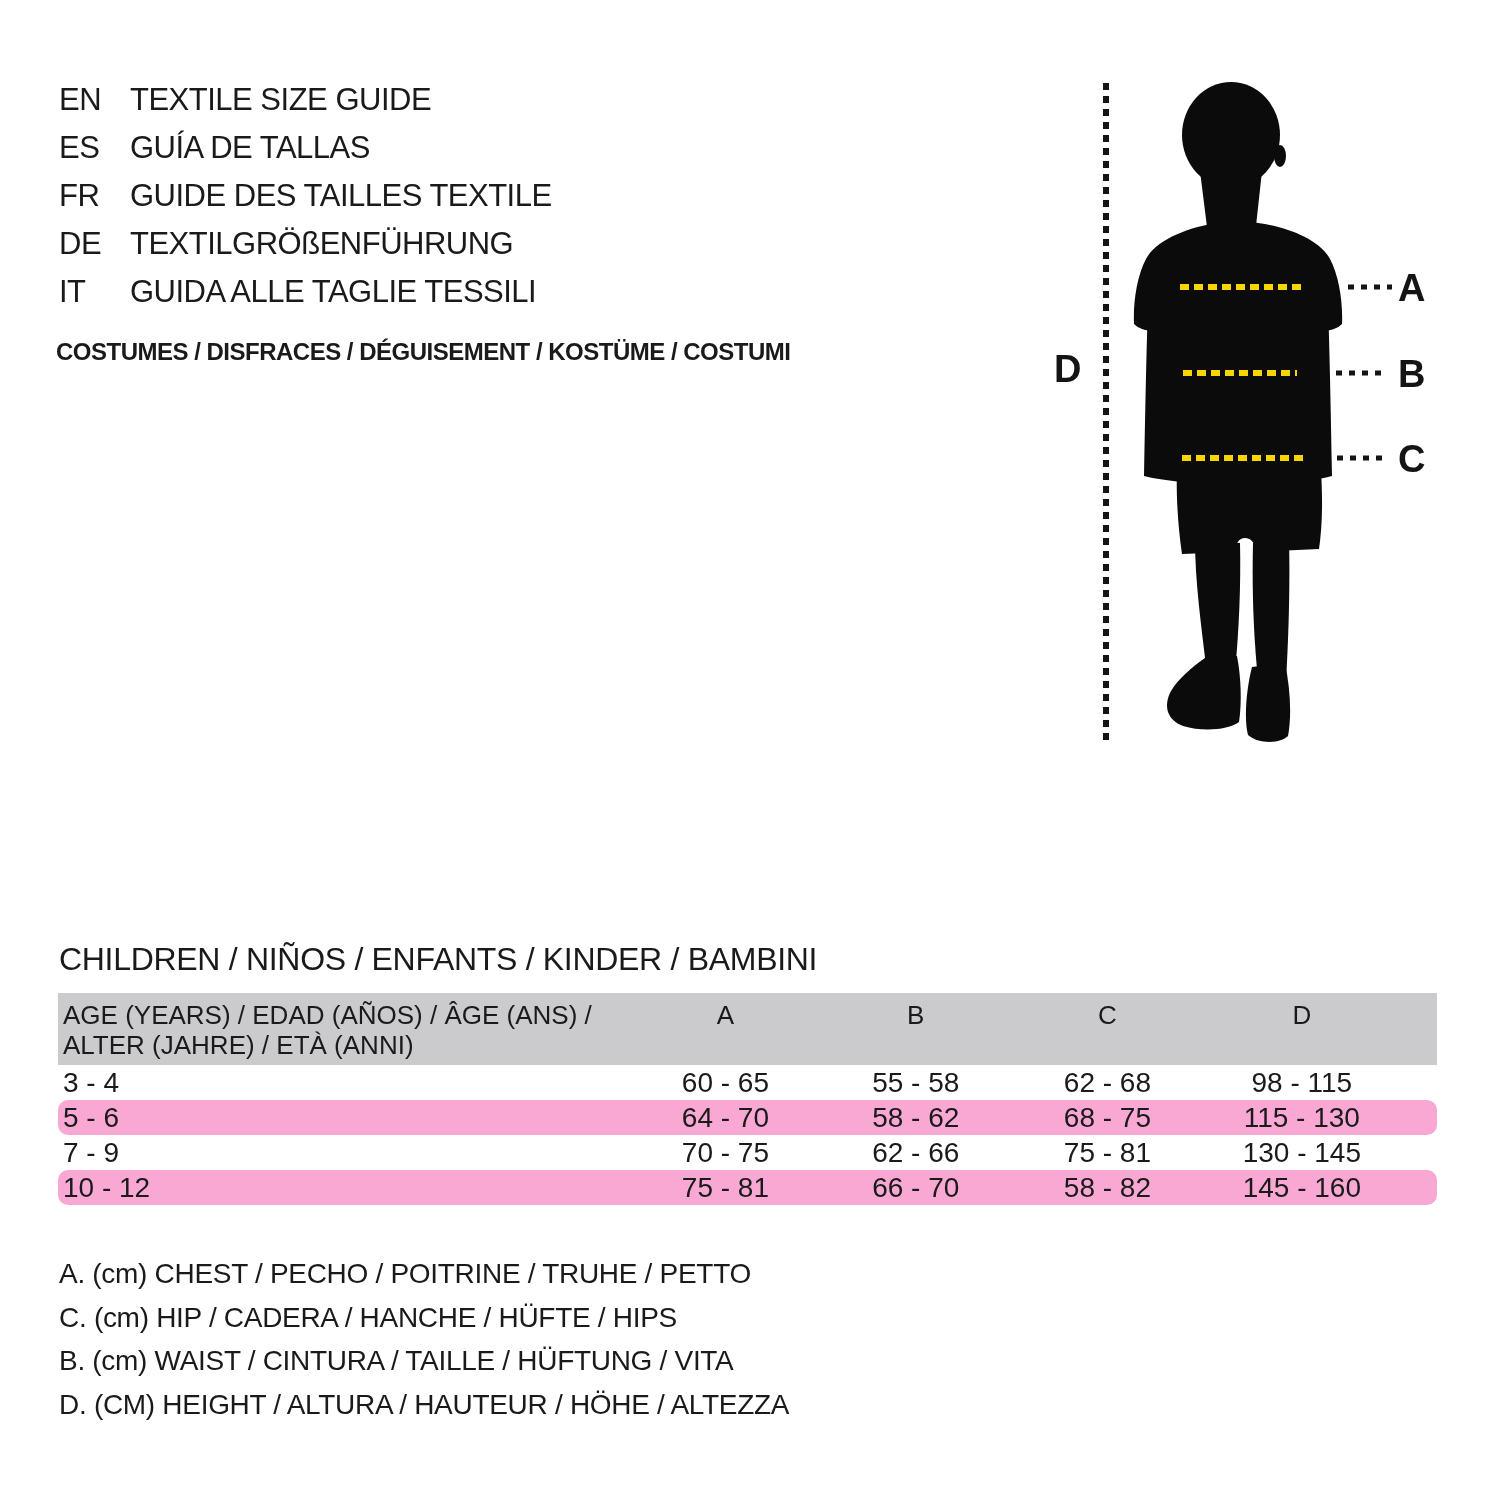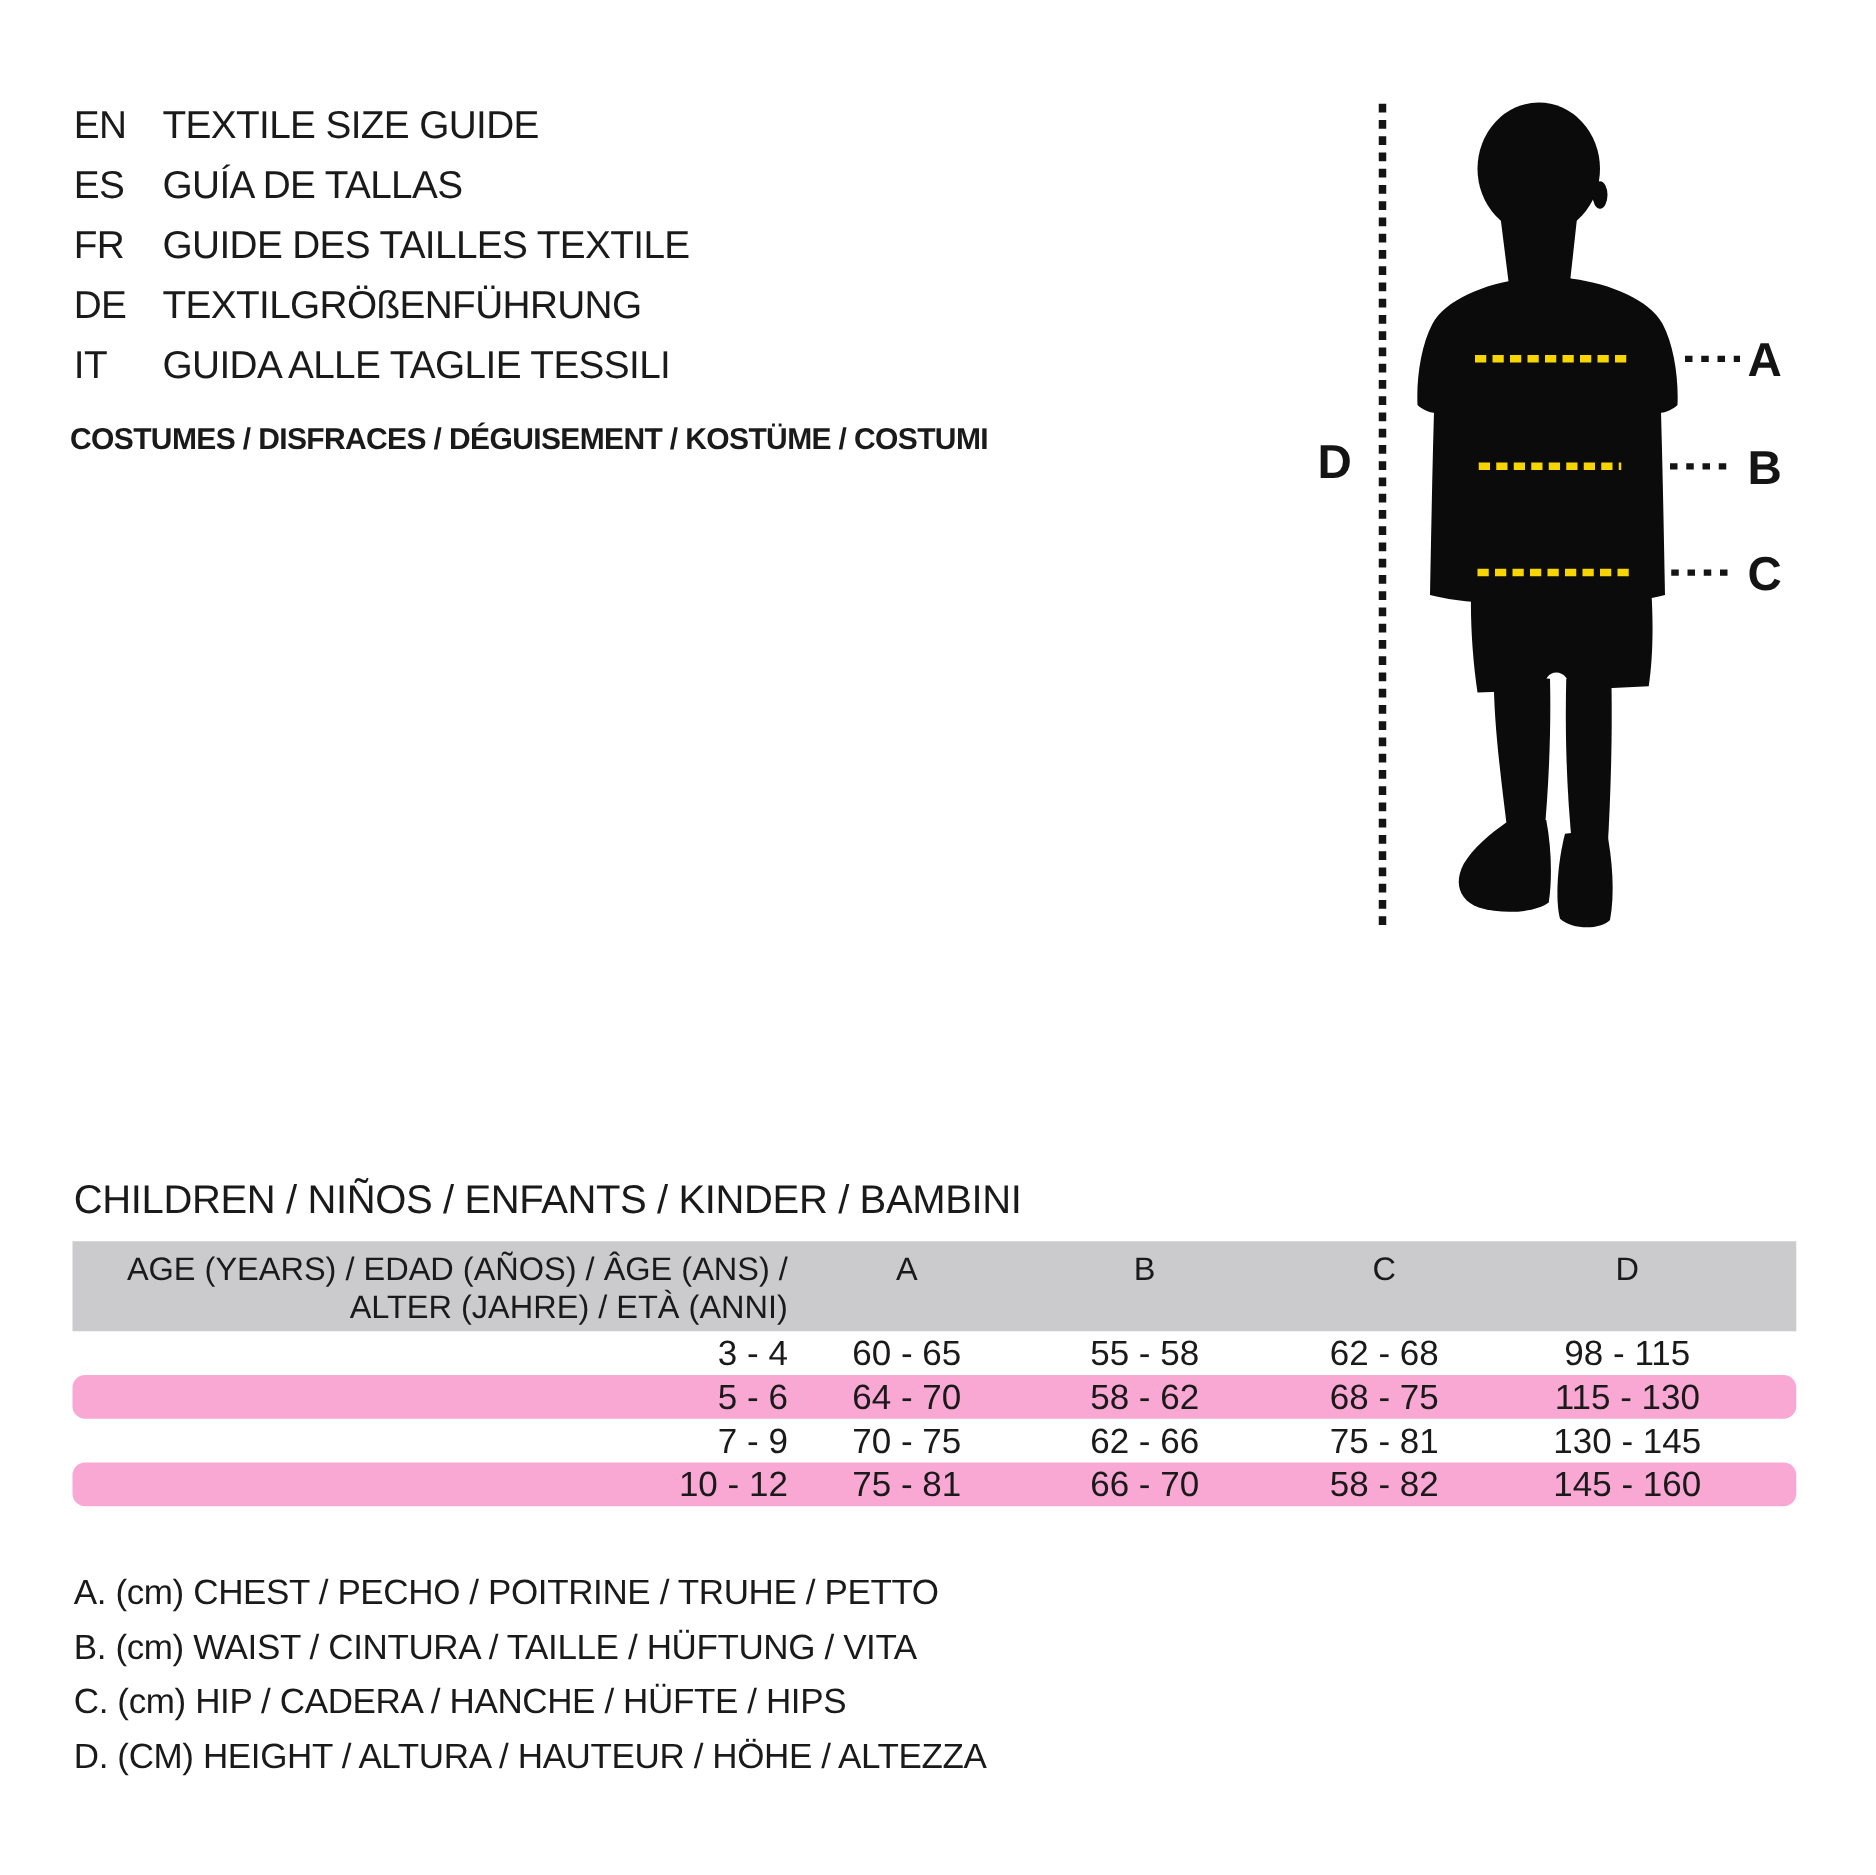--- a/index.html
+++ b/index.html
@@ -24,21 +24,21 @@
 
   
   .section-title{left:59px;top:941px;font-size:32px;letter-spacing:-0.3px;}
 
   
   .size-table{left:58px;top:993px;width:1379px;font-size:28px;}
   .t-row{display:grid;grid-template-columns:41.5% 13.8% 13.8% 14% 14.2%;align-items:center;}
   .t-head{background:#cbcbce;height:72px;align-items:start;font-size:26px;}
   .t-head .age-cell{padding-top:7px;line-height:30px;}
   .t-head .col-cell{padding-top:7px;}
-  .age-cell{padding-left:5px;text-align:right;}
+  .age-cell{padding-left:5px;text-align:left;}
   .col-cell{text-align:center;}
   .t-body{height:35px;}
   .t-body.stripe{background:#f9a8d4;border-radius:10px;}
 
   
   .legend{left:59px;top:1252px;}
   .legend-line{line-height:43.5px;font-size:28px;letter-spacing:-0.3px;white-space:nowrap;}
 
   svg text{font-family:"Liberation Sans","DejaVu Sans",sans-serif;font-weight:bold;}
 </style>
@@ -147,16 +147,16 @@
     <div class="age-cell">10 - 12</div>
     <div class="col-cell">75 - 81</div>
     <div class="col-cell">66 - 70</div>
     <div class="col-cell">58 - 82</div>
     <div class="col-cell">145 - 160</div>
   </div>
 </div>
 
 <div class="abs legend">
   <div class="legend-line">A. (cm) CHEST / PECHO / POITRINE / TRUHE / PETTO</div>
+  <div class="legend-line">C. (cm) HIP / CADERA / HANCHE / HÜFTE / HIPS</div>
   <div class="legend-line">B. (cm) WAIST / CINTURA / TAILLE / HÜFTUNG / VITA</div>
-  <div class="legend-line">C. (cm) HIP / CADERA / HANCHE / HÜFTE / HIPS</div>
   <div class="legend-line">D. (CM) HEIGHT / ALTURA / HAUTEUR / HÖHE / ALTEZZA</div>
 </div>
 
 </body></html>

